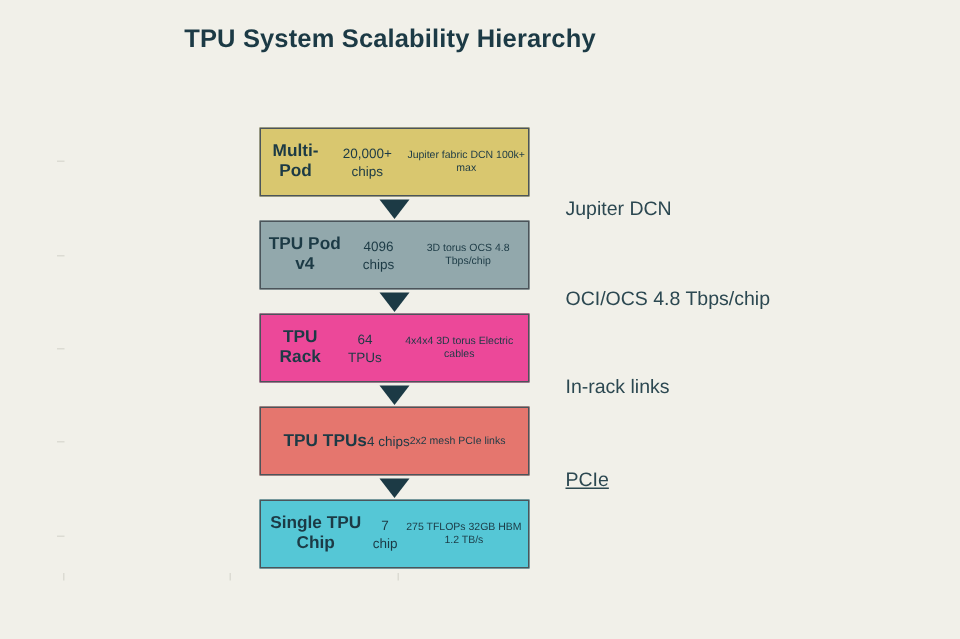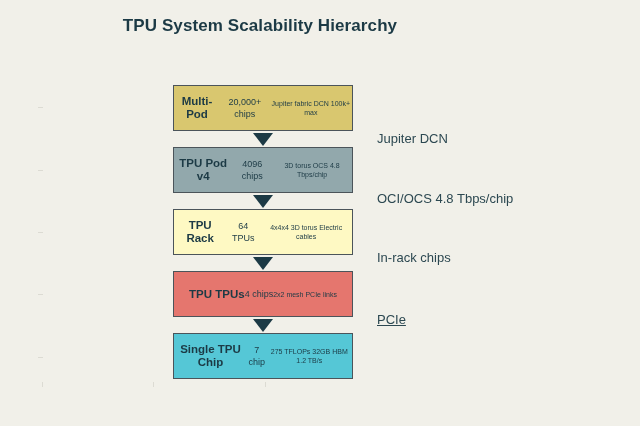--- a/index.html
+++ b/index.html
@@ -72,28 +72,28 @@
 
   <div class="level lv1" style="background: rgb(146, 168, 172);">
     <div class="name">TPU Pod v4</div>
     <div class="capacity">4096 chips</div>
     <div class="detail">3D torus OCS 4.8 Tbps/chip</div>
   </div>
 
   <div class="arrow ar1"></div>
   <div class="gap-label gl1">OCI/OCS 4.8 Tbps/chip</div>
 
-  <div class="level lv2" style="background: #fef9c3;">
+  <div class="level lv2" style="background: #ec4899;">
     <div class="name">TPU Rack</div>
     <div class="capacity">64 TPUs</div>
     <div class="detail">4x4x4 3D torus Electric cables</div>
   </div>
 
   <div class="arrow ar2"></div>
-  <div class="gap-label gl2">In-rack chips</div>
+  <div class="gap-label gl2">In-rack links</div>
 
   <div class="level lv3" style="background: rgb(229, 118, 110);">
     <div class="name">TPU TPUs</div>
     <div class="capacity">4 chips</div>
     <div class="detail">2x2 mesh PCIe links</div>
   </div>
 
   <div class="arrow ar3"></div>
   <div class="gap-label gl3">PCIe</div>
 

